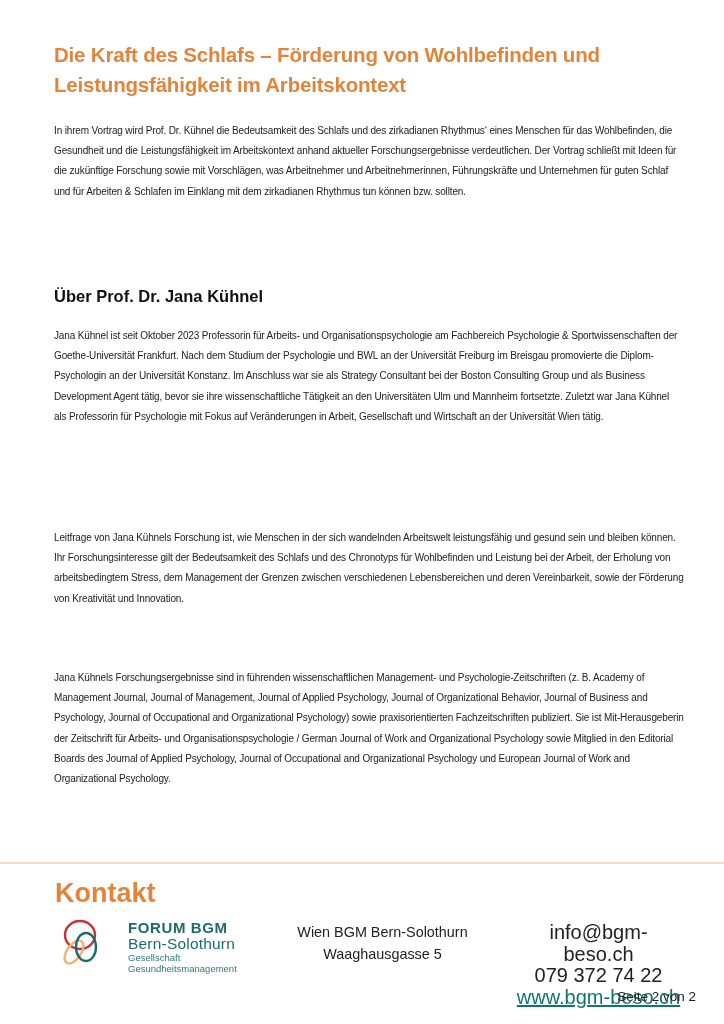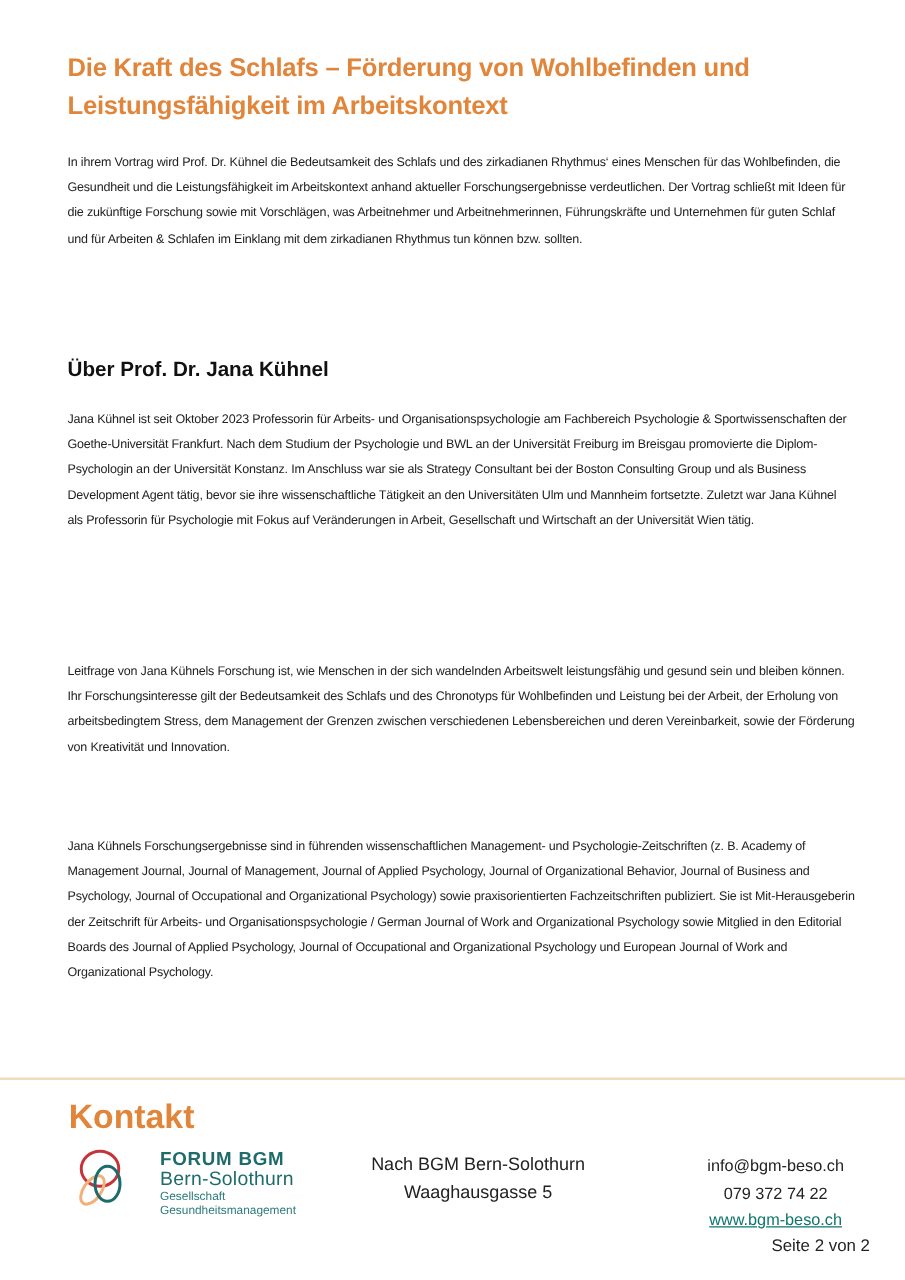--- a/index.html
+++ b/index.html
@@ -16,22 +16,22 @@
     font-size: 27px; font-weight: bold; color: #e0853a; line-height: 32px; }
   .logo { position: absolute; left: 62px; top: 918px; width: 180px; height: 60px; }
   .logo svg { position: absolute; left: 0; top: 0; }
   .logo-text { position: absolute; left: 40px; top: 2px; color: #1e6b6b; margin-left: 26px; }
   .logo-line1 { font-size: 15px; font-weight: bold; letter-spacing: 0.6px; line-height: 15px; display: block; }
   .logo-line2 { font-size: 15.5px; line-height: 17px; display: block; letter-spacing: 0.2px; }
   .logo-line3, .logo-line4 { font-size: 9.5px; line-height: 11px; display: block; color: #2b7a78; }
   .address { position: absolute; left: 270px; top: 922px; width: 225px; text-align: center;
     font-size: 14.4px; line-height: 21.5px; color: #222; }
   .address span, .contact-info span, .contact-info a { display: block; }
-  .contact-info { position: absolute; left: 538px; top: 922px; width: 165px; text-align: center;
-    font-size: 13px; line-height: 21.5px; color: #222; }
+  .contact-info { position: absolute; left: 516px; top: 922px; width: 165px; text-align: center;
+    font-size: 20px; line-height: 21.5px; color: #222; }
   .contact-info a { color: #0f766e; text-decoration: underline; }
   .page-number { position: absolute; right: 28px; top: 989px; font-size: 13.5px; color: #222; }
 </style>
 </head>
 <body>
 
 <h1 class="page-title">Die Kraft des Schlafs – Förderung von Wohlbefinden und Leistungsfähigkeit im Arbeitskontext</h1>
 
 <p class="para" style="top:121px">In ihrem Vortrag wird Prof. Dr. Kühnel die Bedeutsamkeit des Schlafs und des zirkadianen Rhythmus‘ eines Menschen für das Wohlbefinden, die Gesundheit und die Leistungsfähigkeit im Arbeitskontext anhand aktueller Forschungsergebnisse verdeutlichen. Der Vortrag schließt mit Ideen für die zukünftige Forschung sowie mit Vorschlägen, was Arbeitnehmer und Arbeitnehmerinnen, Führungskräfte und Unternehmen für guten Schlaf und für Arbeiten &amp; Schlafen im Einklang mit dem zirkadianen Rhythmus tun können bzw. sollten.</p>
 
@@ -53,21 +53,21 @@
   </svg>
   <div class="logo-text">
     <span class="logo-line1">FORUM BGM</span>
     <span class="logo-line2">Bern-Solothurn</span>
     <span class="logo-line3">Gesellschaft</span>
     <span class="logo-line4">Gesundheitsmanagement</span>
   </div>
 </div>
 
 <div class="address">
-  <span>Nach BGM Bern-Solothurn</span>
+  <span>Wien BGM Bern-Solothurn</span>
   <span>Waaghausgasse 5</span>
 </div>
 
 <div class="contact-info">
   <span>info@bgm-beso.ch</span>
   <span>079 372 74 22</span>
   <a>www.bgm-beso.ch</a>
 </div>
 
 <div class="page-number">Seite 2 von 2</div>

